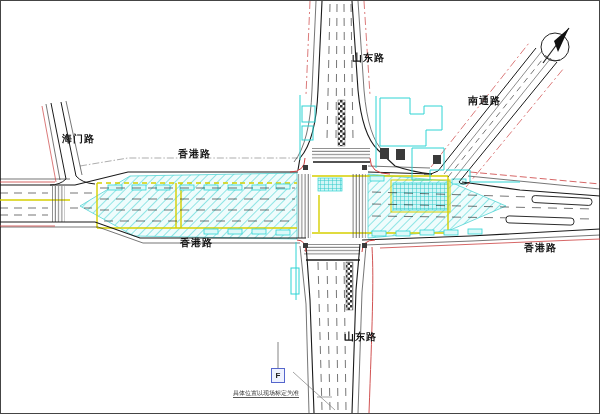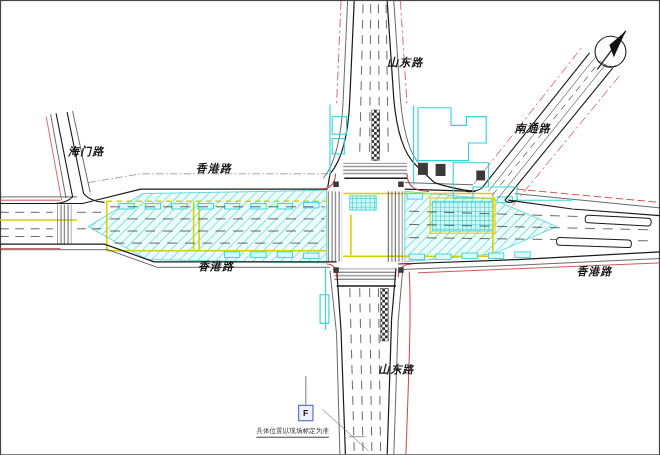--- a/index.html
+++ b/index.html
@@ -1,20 +1,20 @@
 <!DOCTYPE html>
 <html><head>
 <meta charset="utf-8">
 <style>
   html,body{margin:0;padding:0;background:#fff;}
   .stage{position:relative;width:600px;height:414px;background:#fff;overflow:hidden;
          font-family:"Liberation Sans",sans-serif;}
   .stage svg{position:absolute;left:0;top:0;}
   .rl{position:absolute;font-size:10px;font-weight:700;color:#111;letter-spacing:1px;
-      white-space:nowrap;line-height:1;font-style:italic;}
+      white-space:nowrap;line-height:1;}
   .note{position:absolute;font-size:6px;color:#333;border-bottom:1px solid #555;
         white-space:nowrap;line-height:1.4;letter-spacing:0;}
   .symbox{position:absolute;width:12px;height:13px;border:1.5px solid #5566cc;background:#eef2ff;
           font-size:8px;font-weight:700;color:#222;text-align:center;line-height:13px;}
 </style>
 </head>
 <body>
 
 <div class="stage">
 <svg width="600" height="414" viewBox="0 0 600 414">
@@ -199,20 +199,20 @@
   <g stroke="#666" fill="none">
     <path d="M278,342 V368" stroke-width="0.8"></path>
     <path d="M293,372 L335,410" stroke-width="0.6"></path>
     <path d="M317,397 H332" stroke-width="0.6"></path>
   </g>
 </svg>
 
 <div class="rl" style="left:62px;top:134px;">海门路</div>
 <div class="rl" style="left:178px;top:149px;">香港路</div>
 <div class="rl" style="left:352px;top:53px;">山东路</div>
-<div class="rl" style="left:468px;top:113px;">南通路</div>
+<div class="rl" style="left:468px;top:96px;">南通路</div>
 <div class="rl" style="left:180px;top:238px;">香港路</div>
 <div class="rl" style="left:524px;top:243px;">香港路</div>
 <div class="rl" style="left:344px;top:332px;">山东路</div>
 
 <div class="symbox" style="left:271px;top:368px;">F</div>
 <div class="note" style="left:233px;top:389px;">具体位置以现场标定为准</div>
 </div>
 
 </body></html>

